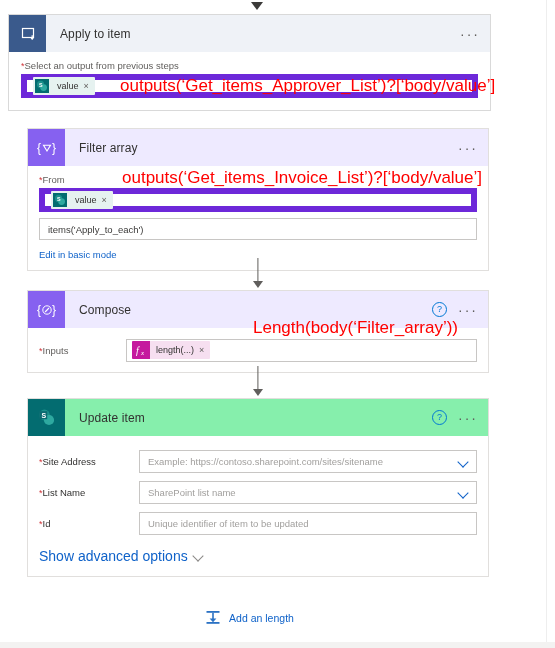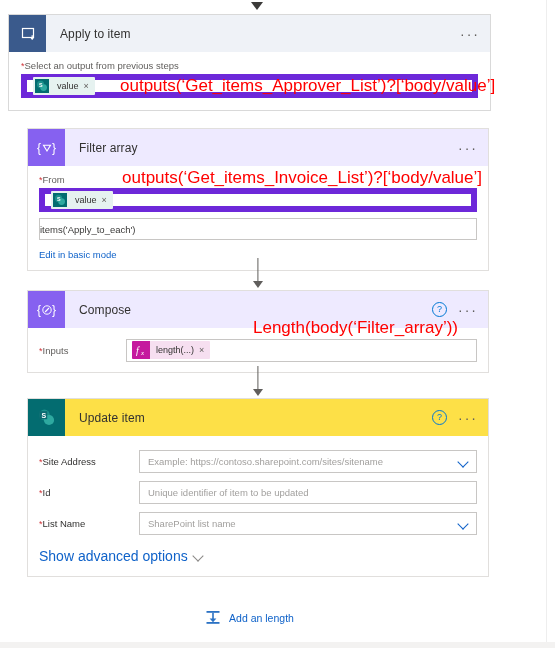--- a/index.html
+++ b/index.html
@@ -169,20 +169,21 @@
   }
   .filter-header { background: #eeeaff; }
   .filter-header .card-icon { background: #8661f0; }
   .filter-body { padding: 8px 11px 10px 11px; }
   .plain-input {
     height: 22px;
     border: 1px solid #c8c6c4;
     background: #ffffff;
     display: flex;
     align-items: center;
+    padding-left: 8px;
     font-size: 9.5px;
     color: #3b3a39;
     margin-top: 6px;
     box-sizing: border-box;
   }
   .link {
     color: #0f62c9;
     font-size: 9.5px;
     margin-top: 9px;
     display: inline-block;
@@ -225,21 +226,21 @@
 
   
   .update-card {
     position: absolute;
     left: 18px; top: 383px;
     width: 462px;
     background: #ffffff;
     border: 1px solid #e1dfdd;
     box-sizing: border-box;
   }
-  .update-header { background: #fde047; align-items: center; }
+  .update-header { background: #86efac; align-items: center; }
   .update-header .card-icon { background: #036c70; }
   .update-body { padding: 10px 11px 12px 11px; }
   .form-row {
     display: flex;
     align-items: center;
     height: 31px;
   }
   .form-label {
     width: 100px;
     flex: 0 0 100px;
@@ -500,34 +501,34 @@
             <span class="req-star">*</span><span>Site Address</span>
           </div>
           <div class="form-control">
             <span class="form-placeholder">Example: https://contoso.sharepoint.com/sites/sitename</span>
             <span class="chev"></span>
           </div>
         </div>
 
         <div class="form-row">
           <div class="form-label">
-            <span class="req-star">*</span><span>Id</span>
-          </div>
-          <div class="form-control">
-            <span class="form-placeholder">Unique identifier of item to be updated</span>
-          </div>
-        </div>
-
-        <div class="form-row">
-          <div class="form-label">
             <span class="req-star">*</span><span>List Name</span>
           </div>
           <div class="form-control">
             <span class="form-placeholder">SharePoint list name</span>
             <span class="chev"></span>
+          </div>
+        </div>
+
+        <div class="form-row">
+          <div class="form-label">
+            <span class="req-star">*</span><span>Id</span>
+          </div>
+          <div class="form-control">
+            <span class="form-placeholder">Unique identifier of item to be updated</span>
           </div>
         </div>
 
         <div class="adv-link">
           <span class="txt">Show advanced options</span>
           <span class="chev chev-grey"></span>
         </div>
       </div>
     </div>
 

